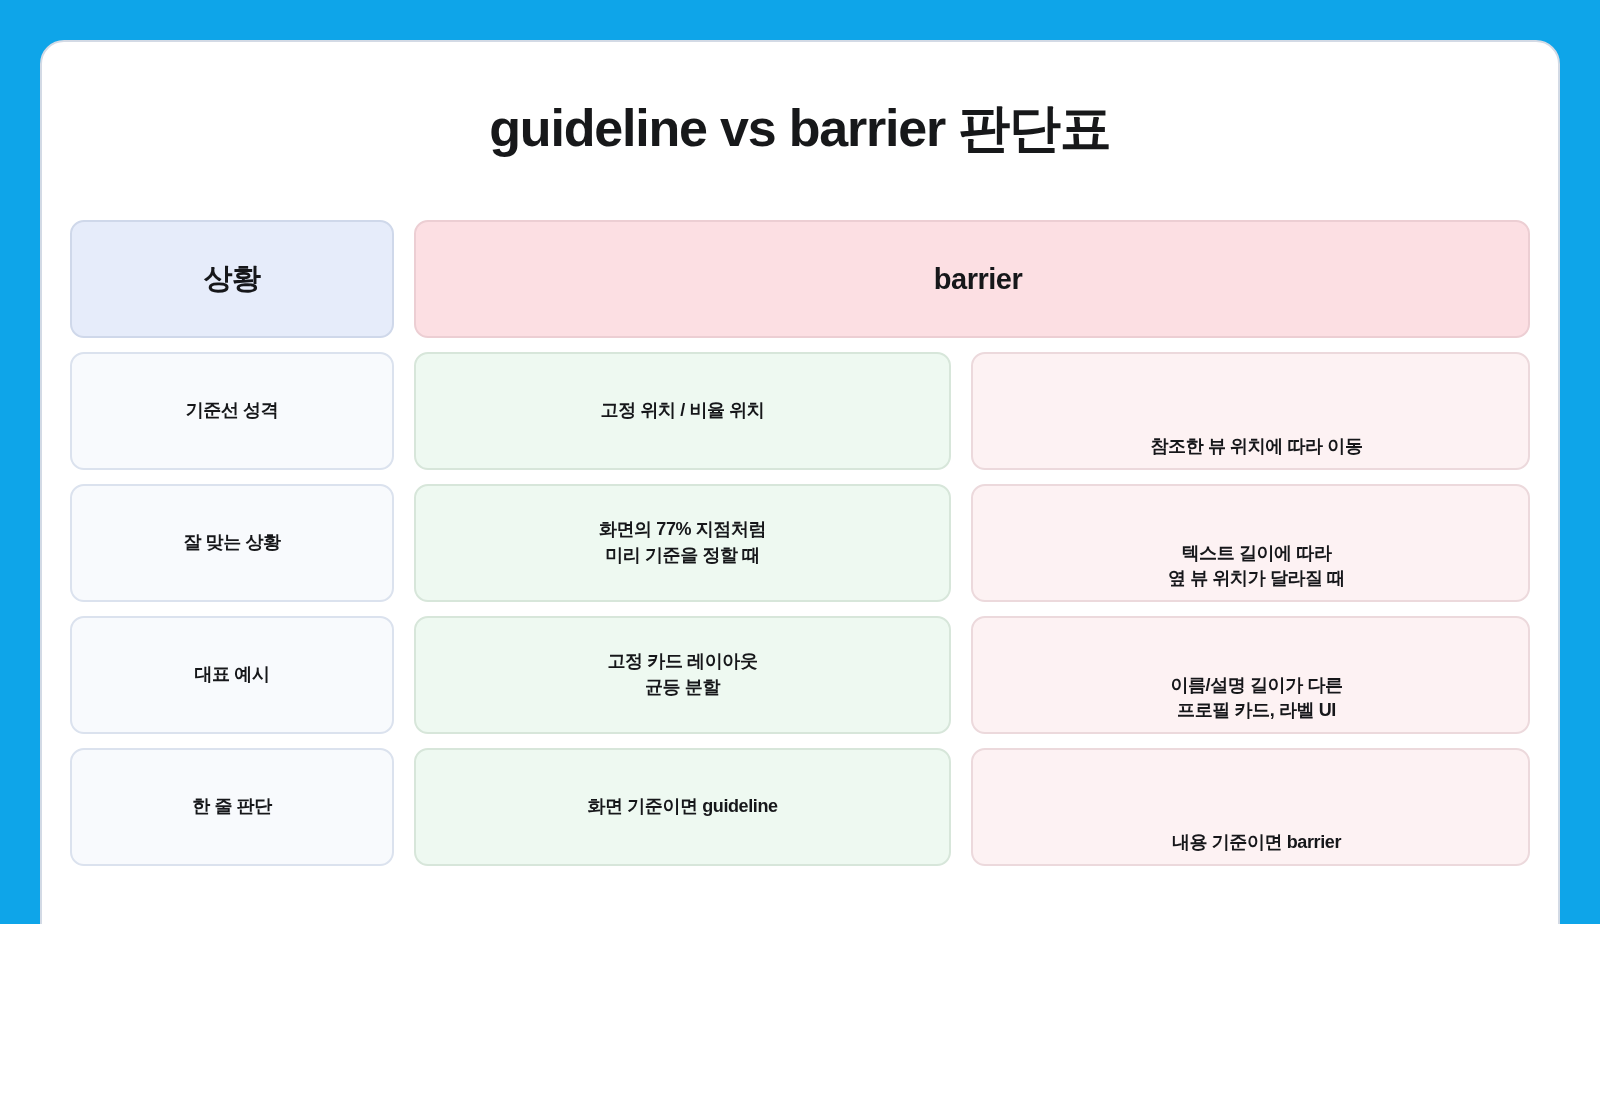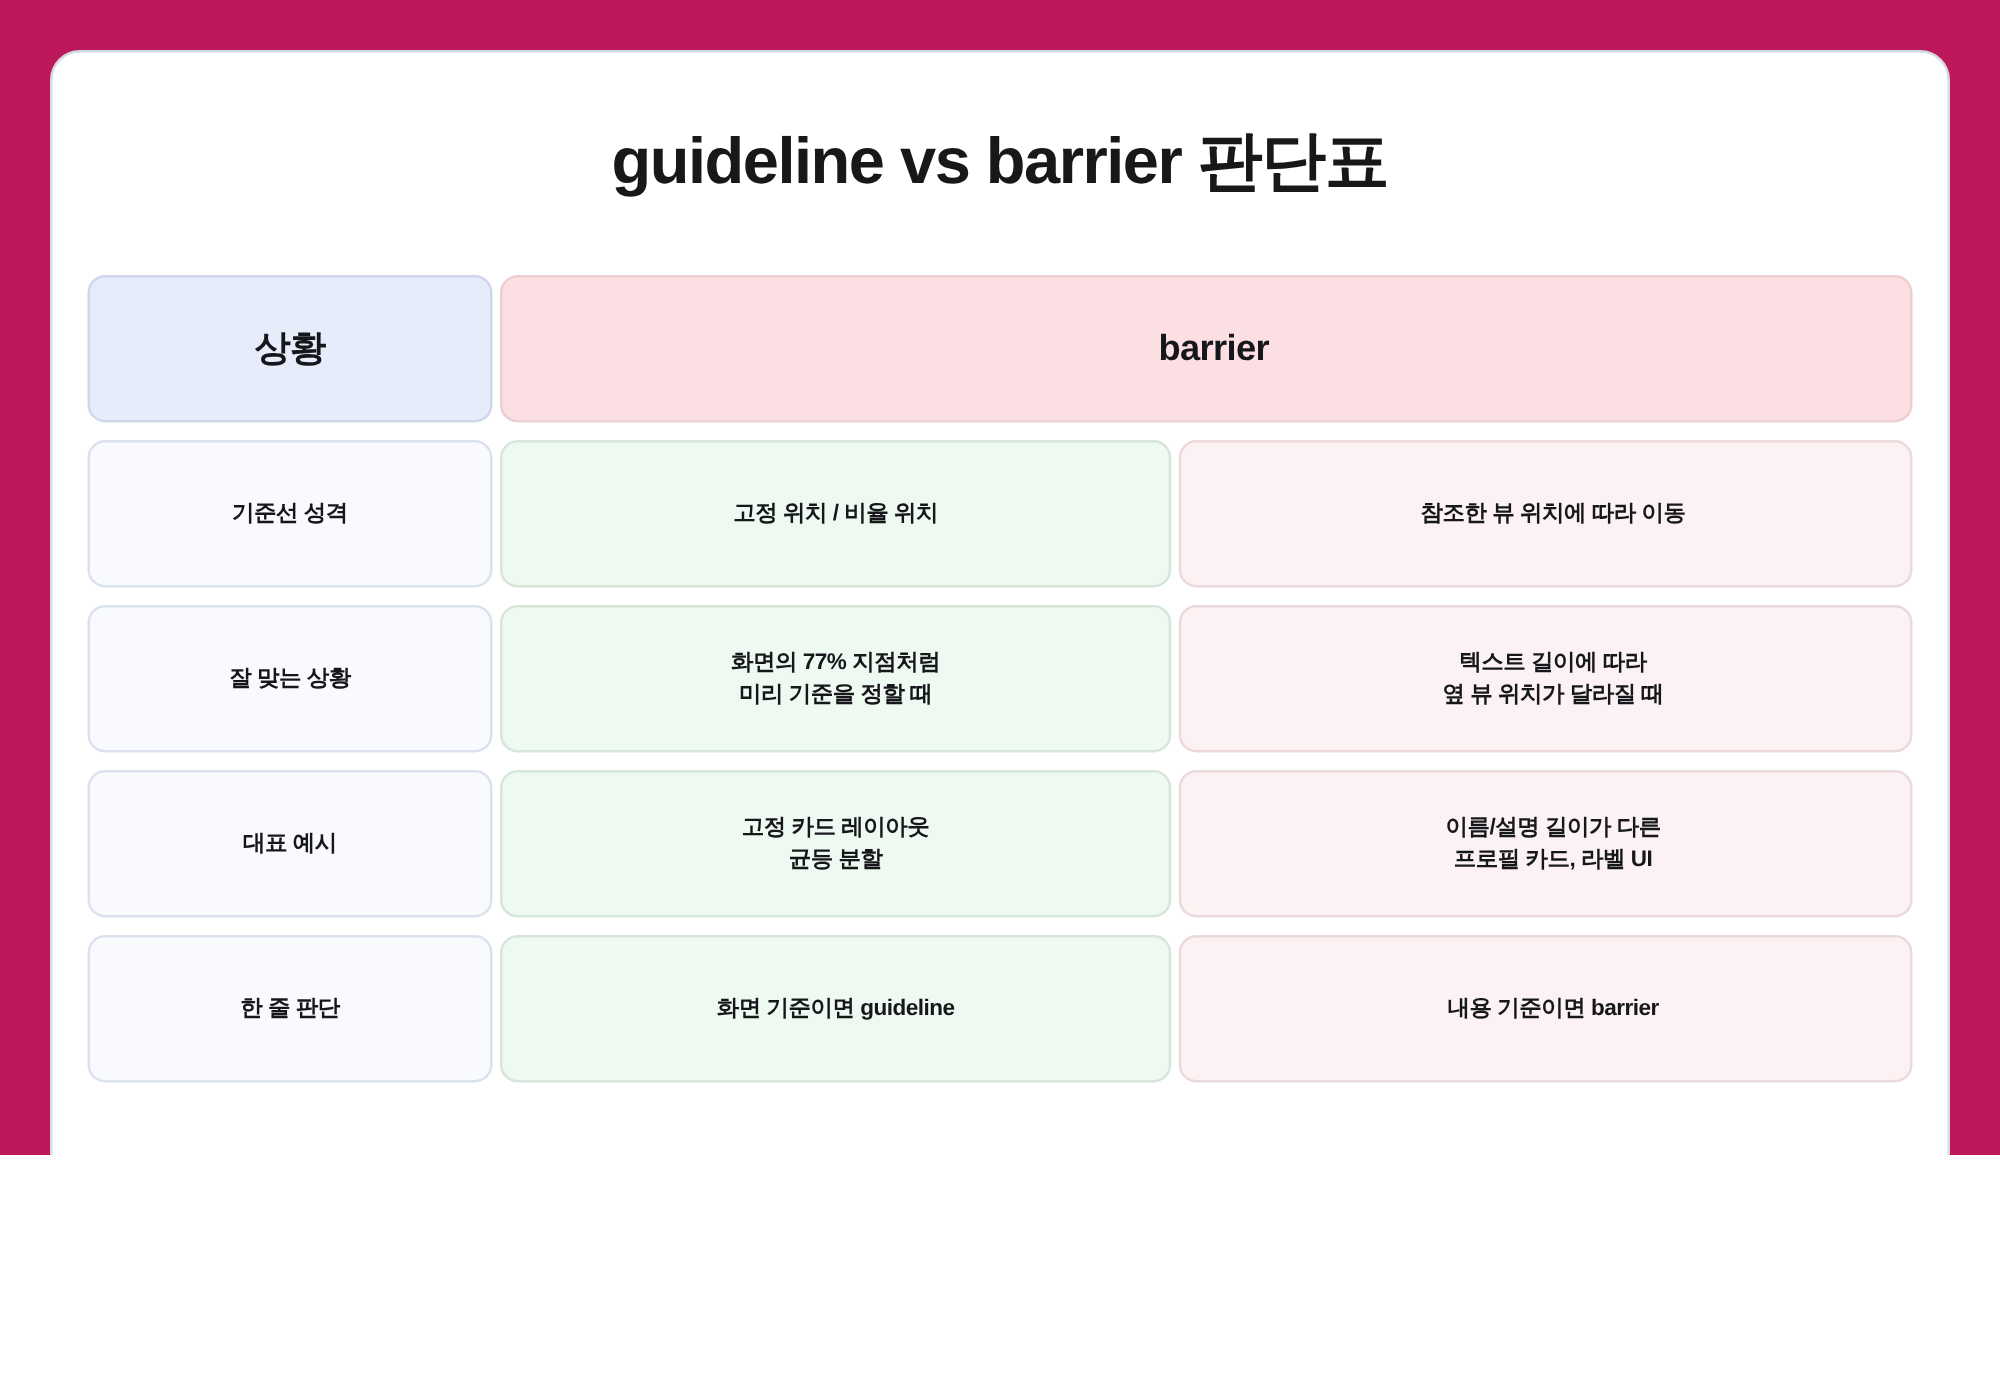--- a/index.html
+++ b/index.html
@@ -8,21 +8,21 @@
     width: 1600px;
     height: 1100px;
     background: #ffffff;
     font-family: "Liberation Sans", "DejaVu Sans", sans-serif;
   }
 
   #page {
     position: relative;
     width: 1600px;
     height: 924px;
-    background: #be185d;
+    background: #0ea5e9;
     overflow: hidden;
   }
 
   .outer-card {
     position: absolute;
     left: 40px;
     top: 40px;
     width: 1520px;
     height: 1020px;
     box-sizing: border-box;
@@ -50,21 +50,21 @@
     top: 178px;
     right: 28px;
     display: flex;
     flex-direction: column;
     gap: 14px;
   }
 
   .table-row {
     display: flex;
     flex-direction: row;
-    gap: 6px;
+    gap: 20px;
   }
 
   .cell {
     box-sizing: border-box;
     border: 2px solid #d9dfe9;
     border-radius: 14px;
     display: flex;
     align-items: center;
     justify-content: center;
     text-align: center;
@@ -91,21 +91,21 @@
   
   .body-row .cell {
     height: 118px;
     font-size: 18px;
     line-height: 1.42;
     font-weight: 700;
     letter-spacing: -0.4px;
   }
   .body-row .col-situation { background: #f8fafd; border-color: #dbe2ee; }
   .body-row .col-guideline { background: #eef9f1; border-color: #d7e6da; }
-  .body-row .col-barrier   { background: #fdf2f3; border-color: #ecd9dc; }
+  .body-row .col-barrier   { background: #fdf2f3; border-color: #ecd9dc; align-items: flex-end; }
 
   .cell-text {
     display: block;
     white-space: pre-line;
   }
 </style>
 </head>
 <body>
 
 <div id="page">

